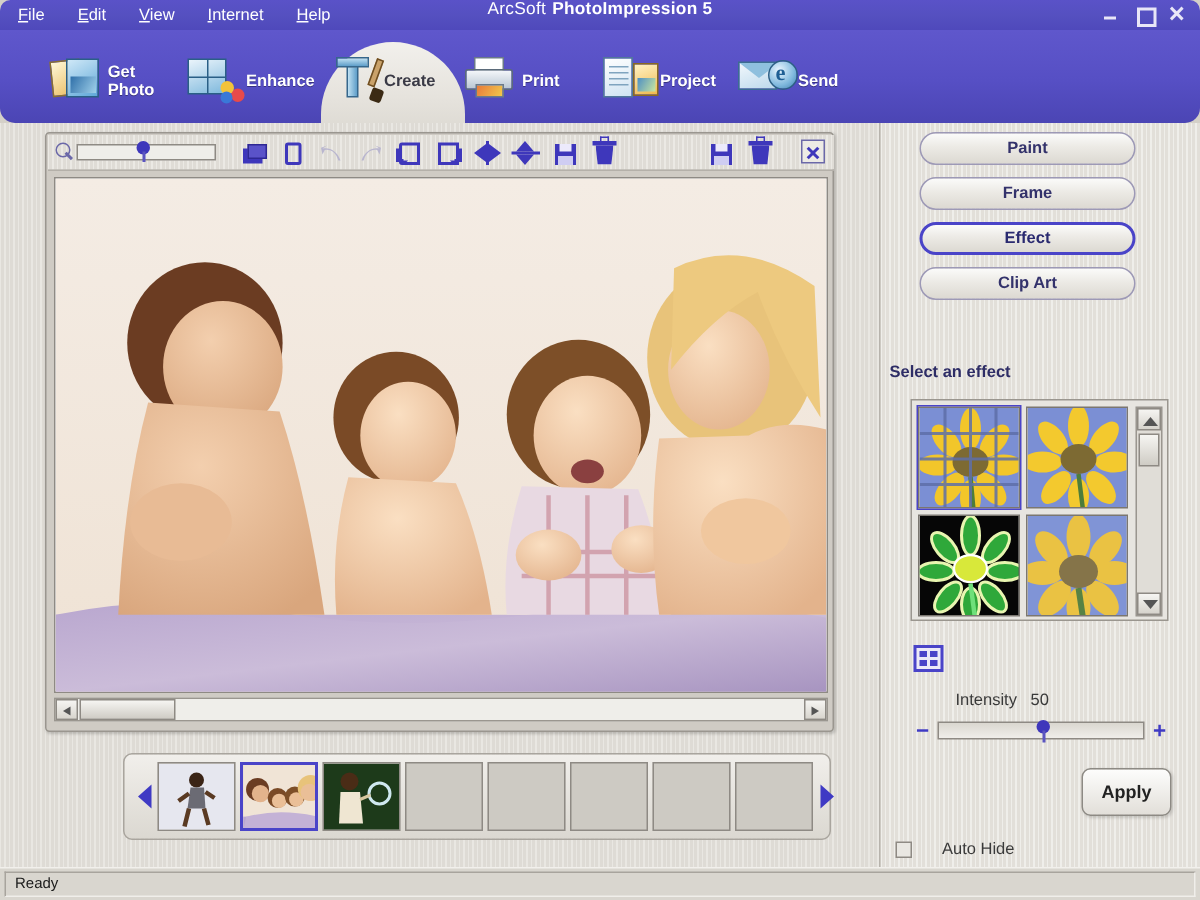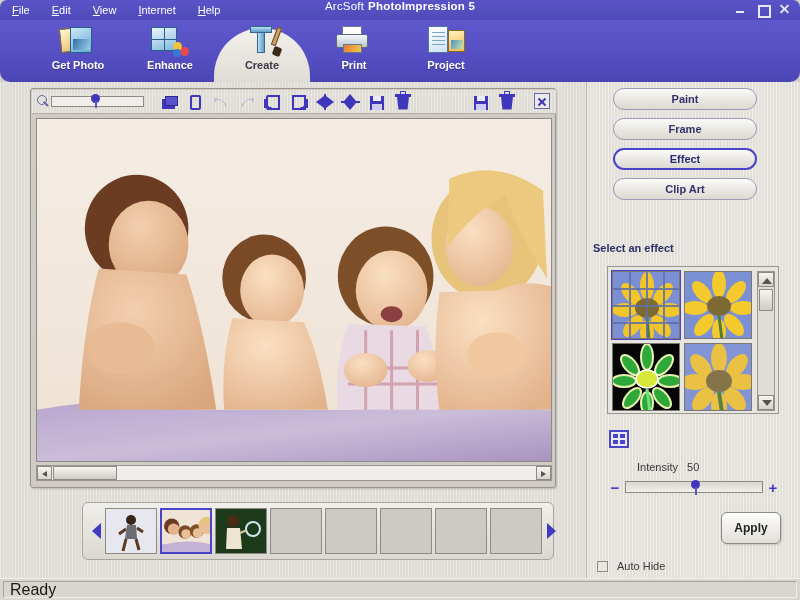--- a/index.html
+++ b/index.html
@@ -42,21 +42,21 @@
 
   
   .navbar {
     position:absolute; left:0; top:20px; width:800px; height:62px;
     background: linear-gradient(180deg,#5f57cc 0%,#564fc4 55%,#4b45b4 100%);
     border-bottom-left-radius:10px; border-bottom-right-radius:10px;
   }
   .navtabs { position:absolute; left:0; top:0; width:800px; height:62px; display:flex; }
   .navtab {
     width:92px; height:62px; position:relative; cursor:default;
-    display:flex; flex-direction:column; align-items:center; justify-content:flex-start;
+    display:flex; flex-direction:row; align-items:center; justify-content:flex-start;
     padding-top:4px;
   }
   .navtab:nth-child(1){ margin-left:32px; }
   .navtab .nicon { width:40px; height:34px; position:relative; }
   .navtab .nlabel { font-size:11px; font-weight:bold; color:#ffffff; margin-top:1px; text-shadow:0 1px 0 rgba(0,0,0,.35); }
   .navtab.active .nlabel { color:#3a3a46; text-shadow:none; }
   .navtab.active .dome {
     position:absolute; left:-2px; top:8px; width:96px; height:56px;
     background: linear-gradient(180deg,#f2f0ec 0%,#e6e3dd 65%,#dedbd4 100%);
     border-top-left-radius:48px; border-top-right-radius:48px;
@@ -207,34 +207,34 @@
   .sknob::after{ content:""; position:absolute; left:4px; top:7px; width:1.5px; height:8px; background:#5b55c0; }
 
   .applybtn {
     position:absolute; left:134px; top:430px; width:60px; height:32px;
     background: linear-gradient(180deg,#fdfdfc,#e2dfd9);
     border:1px solid #8d8a84; border-radius:6px;
     display:flex; align-items:center; justify-content:center;
     font-size:12px; font-weight:bold; color:#222; cursor:default;
     box-shadow:1px 1px 2px rgba(0,0,0,.15);
   }
-  .autohide { position:absolute; left:10px; top:478px; display:flex; align-items:center; gap:9px; }
+  .autohide { position:absolute; left:10px; top:478px; display:flex; align-items:center; gap:20px; }
   .chk { width:11px; height:11px; background:#e9e7e2; border:1px solid #8e8a84; }
   .autohide span { font-size:11px; color:#3a3a3a; }
 
   
   .statusbar {
     position:absolute; left:0; bottom:0; width:800px; height:22px;
     background:#d9d6cf; border-top:1px solid #f2f0ec;
     display:flex; align-items:center;
   }
   .statusfield {
     margin-left:3px; margin-right:3px; height:17px; flex:1;
     border:1px solid #a8a49d; border-right-color:#f0eeea; border-bottom-color:#f0eeea;
-    display:flex; align-items:center; padding-left:6px; font-size:16px; color:#1a1a1a;
+    display:flex; align-items:center; padding-left:6px; font-size:10px; color:#1a1a1a;
   }
 </style>
 </head>
 <body>
 
 <div id="app">
 
   <div class="titleband">
     <div class="apptitle">
       <span class="light">ArcSoft</span>
@@ -301,20 +301,27 @@
               <i style="top:5px"></i>
               <i style="top:9px"></i>
               <i style="top:13px"></i>
               <i style="top:17px"></i>
             </div>
           <div class="card"></div>
         </div>
         <div class="nlabel">Project</div>
       </div>
 
+      <div class="navtab">
+        <div class="nicon ic-send">
+          <div class="env"></div>
+            <div class="globe"></div>
+        </div>
+        <div class="nlabel">Send</div>
+      </div>
 
     </div>
   </div>
 
   <div class="workspace">
 
     <div class="editorwin">
 
       <div class="edtoolbar">
         <div class="zoomslider">

